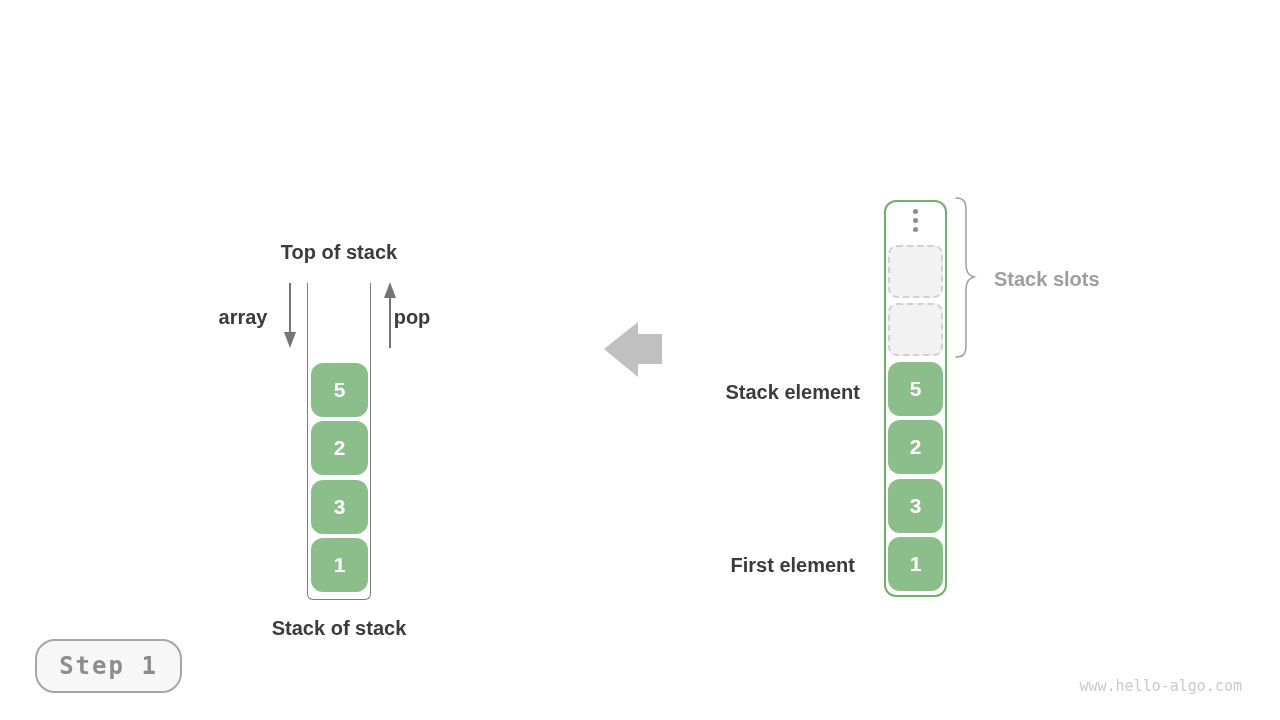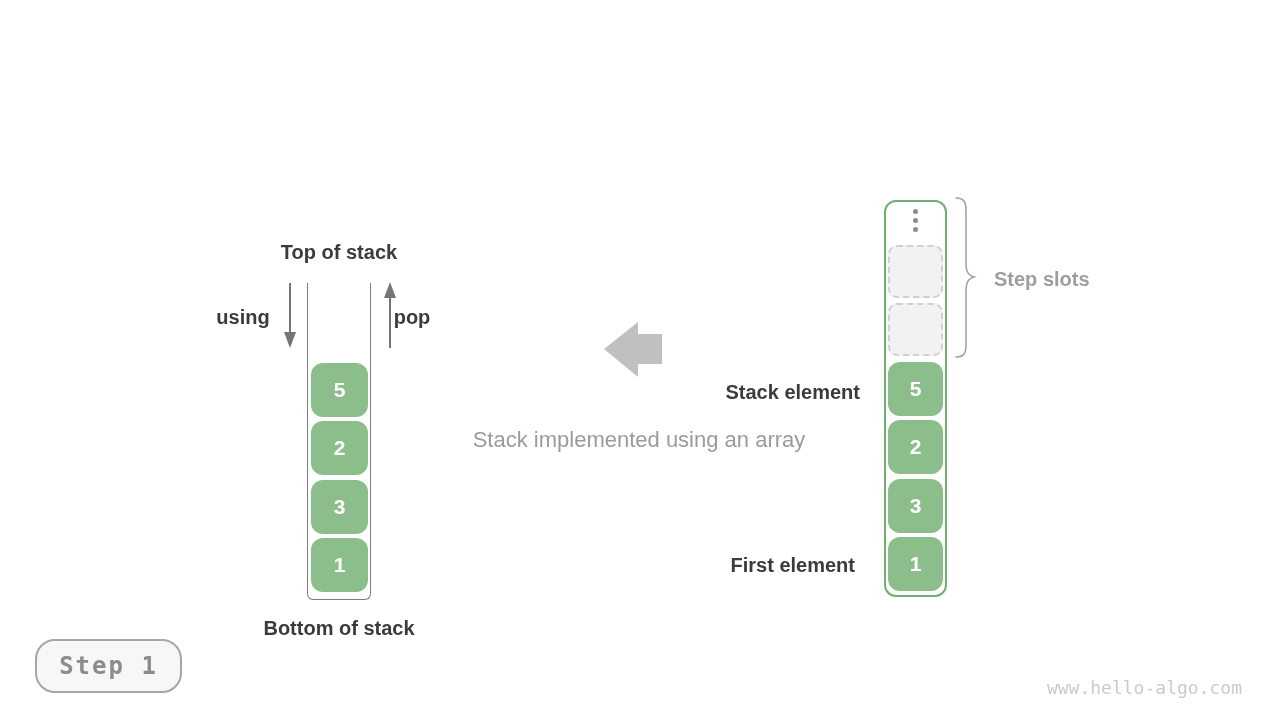--- a/index.html
+++ b/index.html
@@ -122,58 +122,57 @@
     font-family: "DejaVu Sans Mono", monospace;
     font-weight: bold;
     font-size: 24px;
     color: #8c8c8c;
     letter-spacing: 2px;
     white-space: nowrap;
   }
   .watermark {
     right: 38px; top: 677px;
     font-family: "DejaVu Sans Mono", monospace;
-    font-size: 18px;
+    font-size: 15px;
     color: #cbcbcb;
     white-space: nowrap;
   }
 </style>
 </head>
 <body>
 
 <div class="canvas">
 
   <div class="abs bold-label centerx" style="left:339px; top:241px;">Top of stack</div>
 
   <svg class="abs" style="left:283px; top:282px;" width="14" height="67">
     <line x1="7" y1="1" x2="7" y2="52" stroke="#757575" stroke-width="2"></line>
     <polygon points="1,50 13,50 7,66" fill="#757575"></polygon>
   </svg>
-  <div class="abs bold-label centerx" style="left:243px; top:306px;">using</div>
+  <div class="abs bold-label centerx" style="left:243px; top:306px;">array</div>
 
   <svg class="abs" style="left:383px; top:282px;" width="14" height="67">
     <polygon points="1,16 13,16 7,0" fill="#757575"></polygon>
     <line x1="7" y1="14" x2="7" y2="66" stroke="#757575" stroke-width="2"></line>
   </svg>
   <div class="abs bold-label centerx" style="left:412px; top:306px;">pop</div>
 
   <div class="abs stack-container"></div>
 
   <div class="abs stack-el sel-0">5</div>
   <div class="abs stack-el sel-1">2</div>
   <div class="abs stack-el sel-2">3</div>
   <div class="abs stack-el sel-3">1</div>
 
-  <div class="abs bold-label centerx" style="left:339px; top:617px;">Bottom of stack</div>
+  <div class="abs bold-label centerx" style="left:339px; top:617px;">Stack of stack</div>
 
   <svg class="abs" style="left:604px; top:322px;" width="58" height="55">
     <polygon points="0,27 34,0 34,12 58,12 58,42 34,42 34,55" fill="#c0c0c0"></polygon>
   </svg>
 
-  <div class="abs caption centerx">Stack implemented using an array</div>
 
   <div class="abs array-container"></div>
 
   <div class="abs ellipsis">
     <div class="dot"></div>
       <div class="dot"></div>
       <div class="dot"></div>
   </div>
 
   <div class="abs empty-slot slot-0"></div>
@@ -181,21 +180,21 @@
 
   <div class="abs array-el ael-0">5</div>
   <div class="abs array-el ael-1">2</div>
   <div class="abs array-el ael-2">3</div>
   <div class="abs array-el ael-3">1</div>
 
   <svg class="abs" style="left:953px; top:197px;" width="24" height="162">
     <path d="M3,1 C12,1 13,6 13,14 L13,65 C13,73 14,78 21,80 C14,82 13,87 13,95 L13,147 C13,155 12,160 3,160" stroke="#9e9e9e" stroke-width="1.5" fill="none" stroke-linecap="round"></path>
   </svg>
 
-  <div class="abs gray-bold-label" style="left:994px; top:268px;">Step slots</div>
+  <div class="abs gray-bold-label" style="left:994px; top:268px;">Stack slots</div>
 
   <div class="abs bold-label rightalign" style="right:420px; top:381px;">Stack element</div>
 
   <div class="abs bold-label rightalign" style="right:425px; top:554px;">First element</div>
 
   <div class="abs step-badge">
     <span>Step 1</span>
   </div>
 
   <div class="abs watermark">www.hello-algo.com</div>

